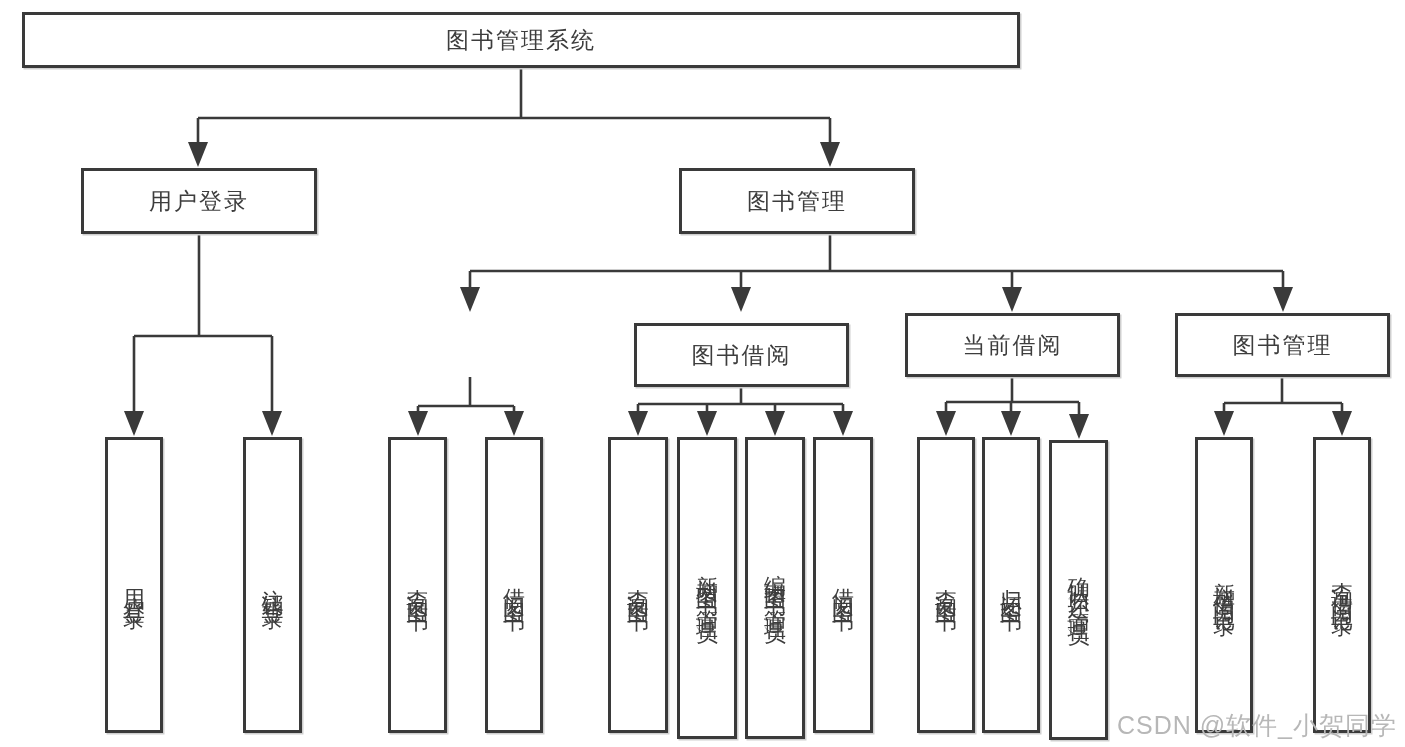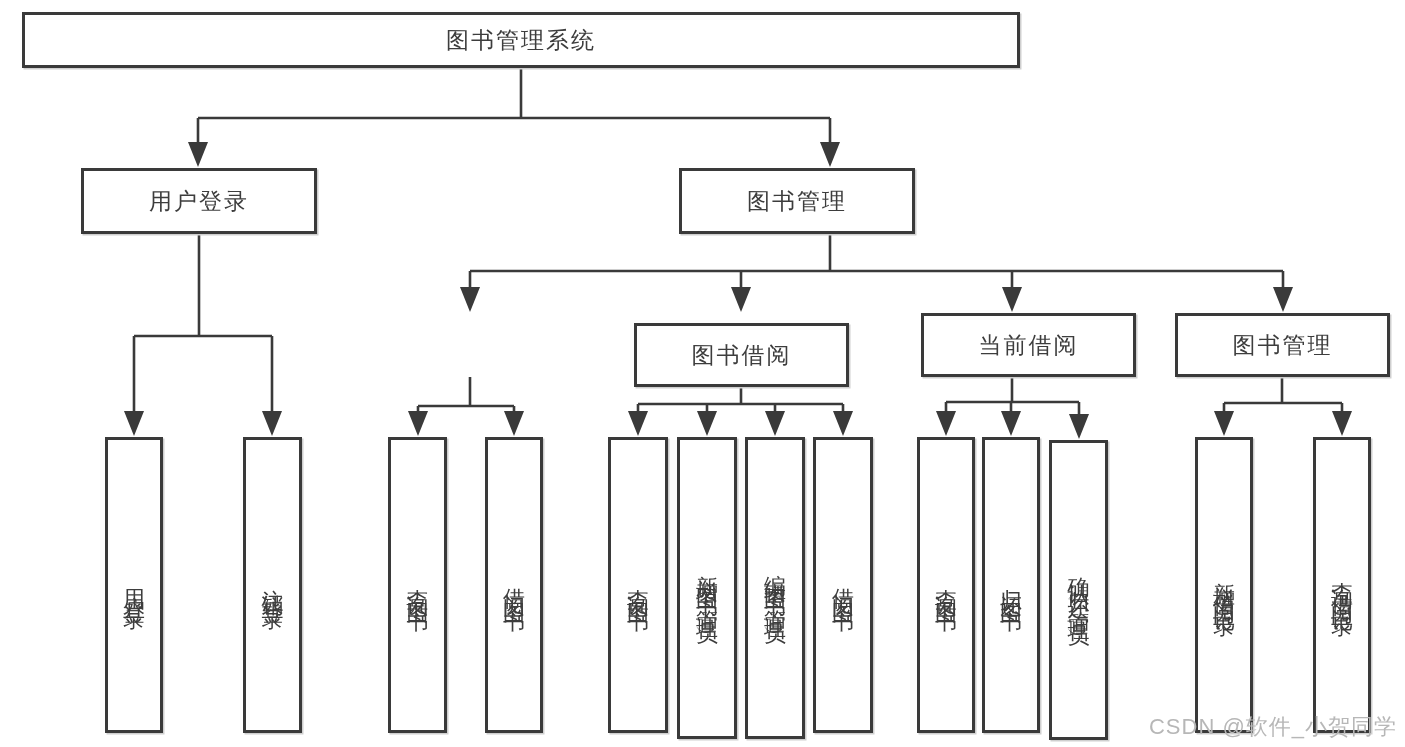--- a/index.html
+++ b/index.html
@@ -34,21 +34,21 @@
   .vnode{
     writing-mode:vertical-rl;
     text-orientation:mixed;
     font-size:22px;
     letter-spacing:7px;
     line-height:1;
   }
   .watermark{
     position:absolute;
     right:8px;bottom:5px;
-    font-size:22px;
+    font-size:25px;
     letter-spacing:1px;
     color:var(--wm);
     z-index:5;
     pointer-events:none;
   }
 </style>
 </head>
 <body>
 
 <div id="stage">
@@ -115,21 +115,21 @@
   <div class="node hnode" style="left:81px;top:168px;width:236px;height:66px;">
     <span>用户登录</span>
   </div>
   <div class="node hnode" style="left:679px;top:168px;width:236px;height:66px;">
     <span>图书管理</span>
   </div>
 
   <div class="node hnode" style="left:634px;top:323px;width:215px;height:64px;">
     <span>图书借阅</span>
   </div>
-  <div class="node hnode" style="left:905px;top:313px;width:215px;height:64px;margin-left:16px;">
+  <div class="node hnode" style="left:905px;top:313px;width:215px;height:64px;">
     <span>当前借阅</span>
   </div>
   <div class="node hnode" style="left:1175px;top:313px;width:215px;height:64px;">
     <span>图书管理</span>
   </div>
 
   <div class="node vnode" style="left:105px;top:437px;width:58px;height:296px;">
     <span>用户登录</span>
   </div>
   <div class="node vnode" style="left:243px;top:437px;width:59px;height:296px;">

